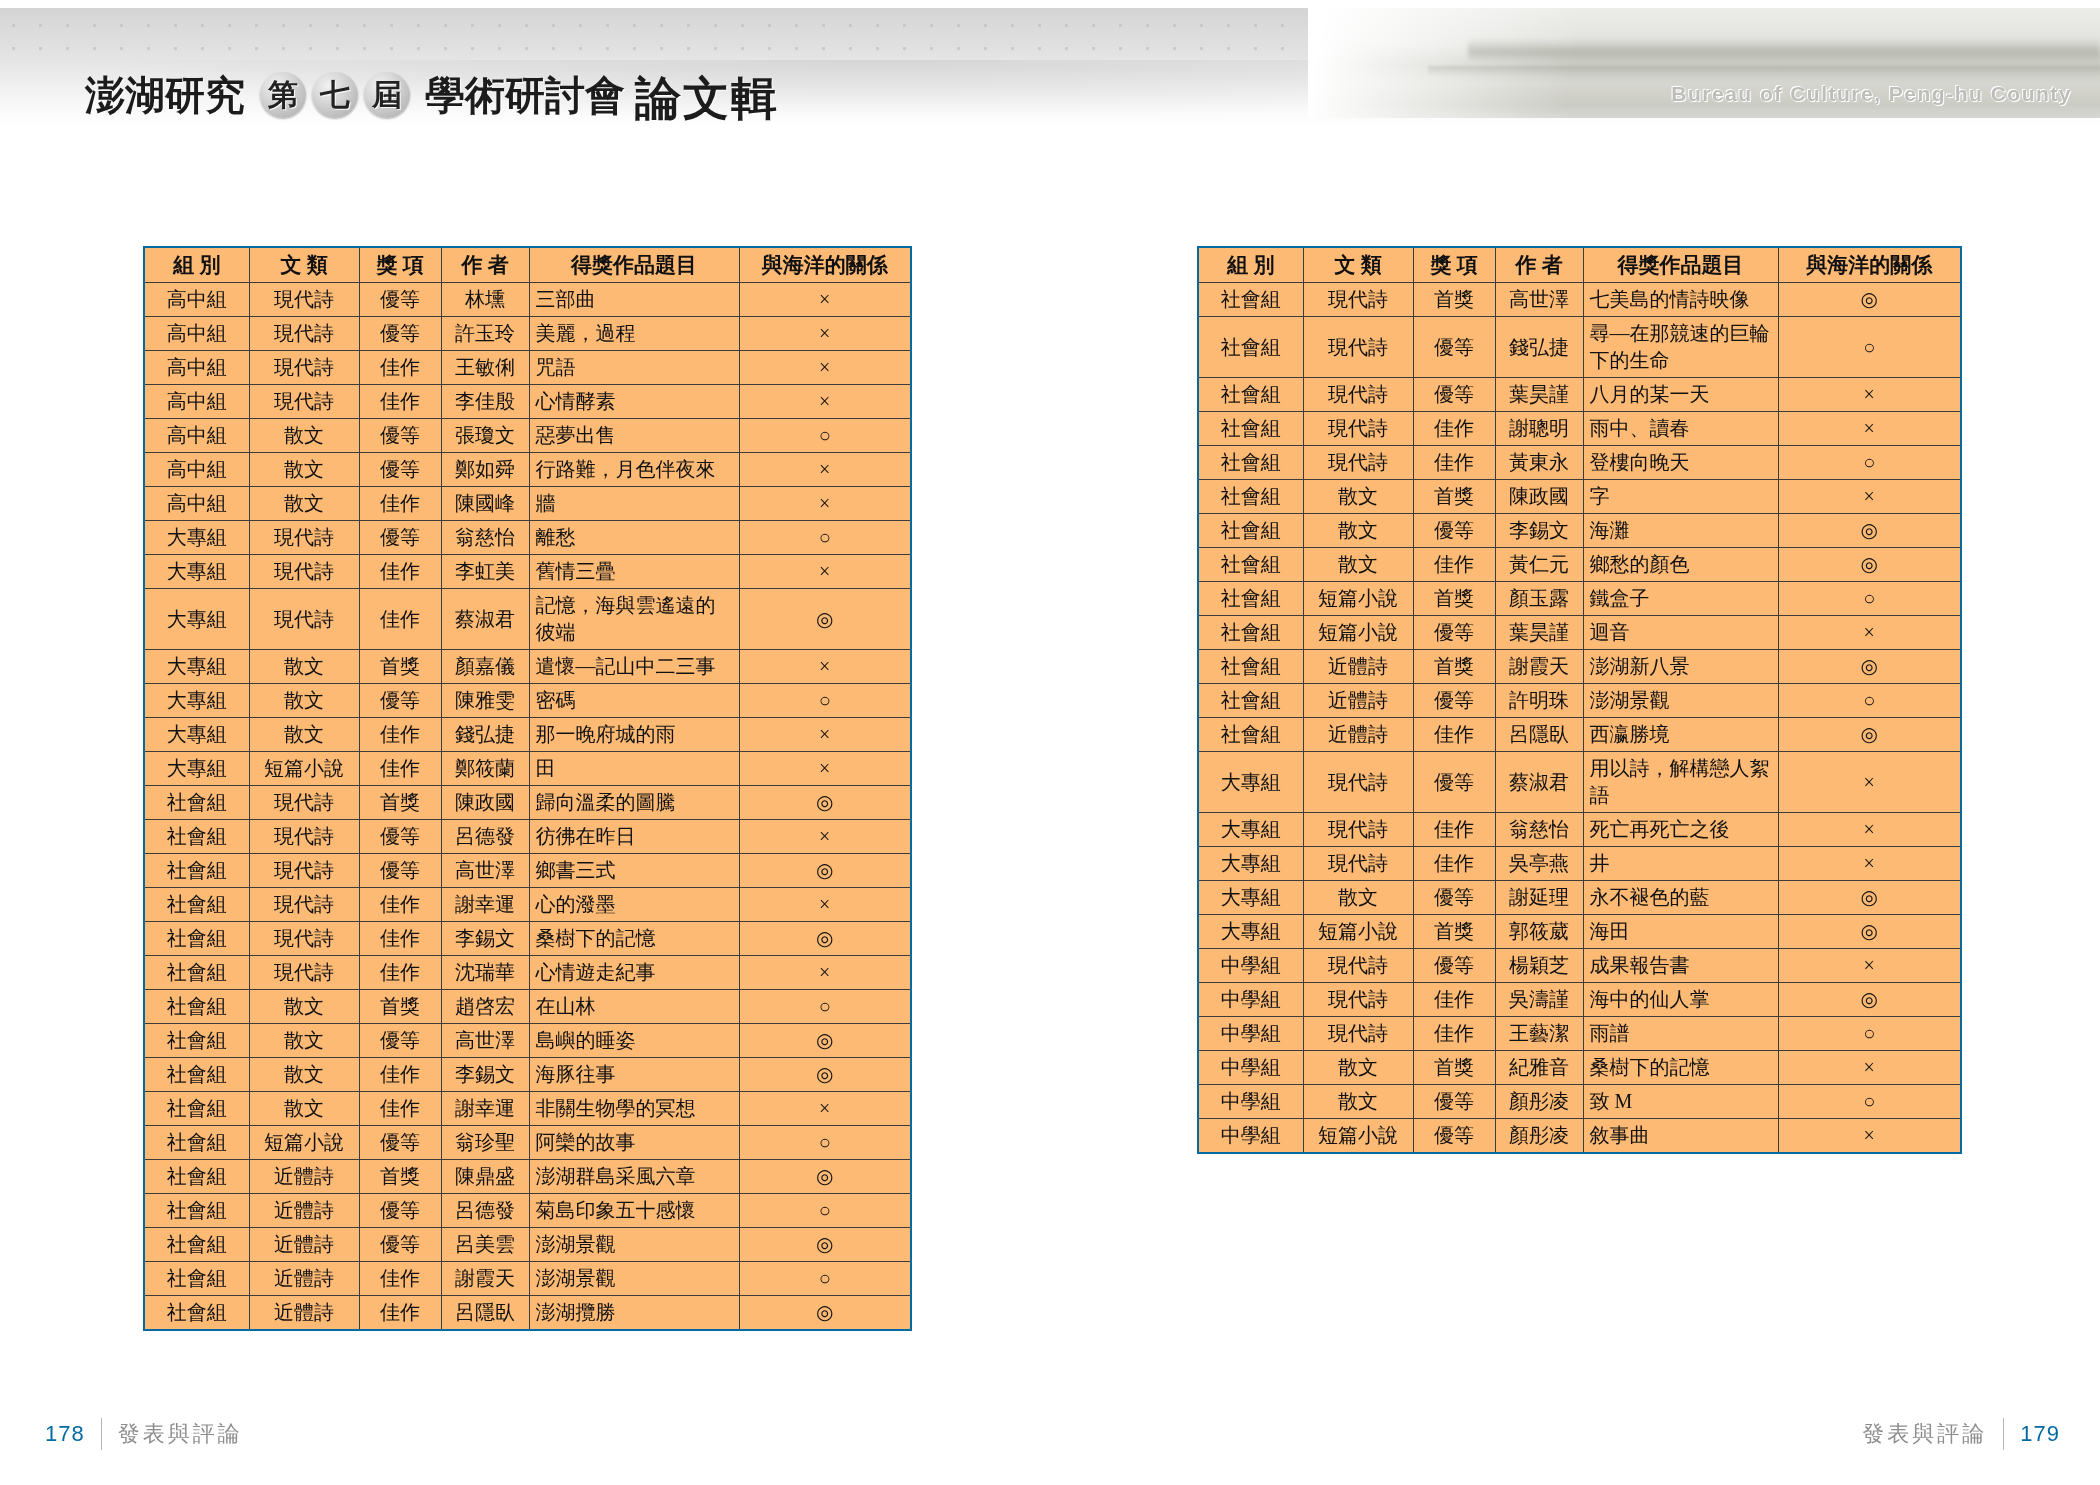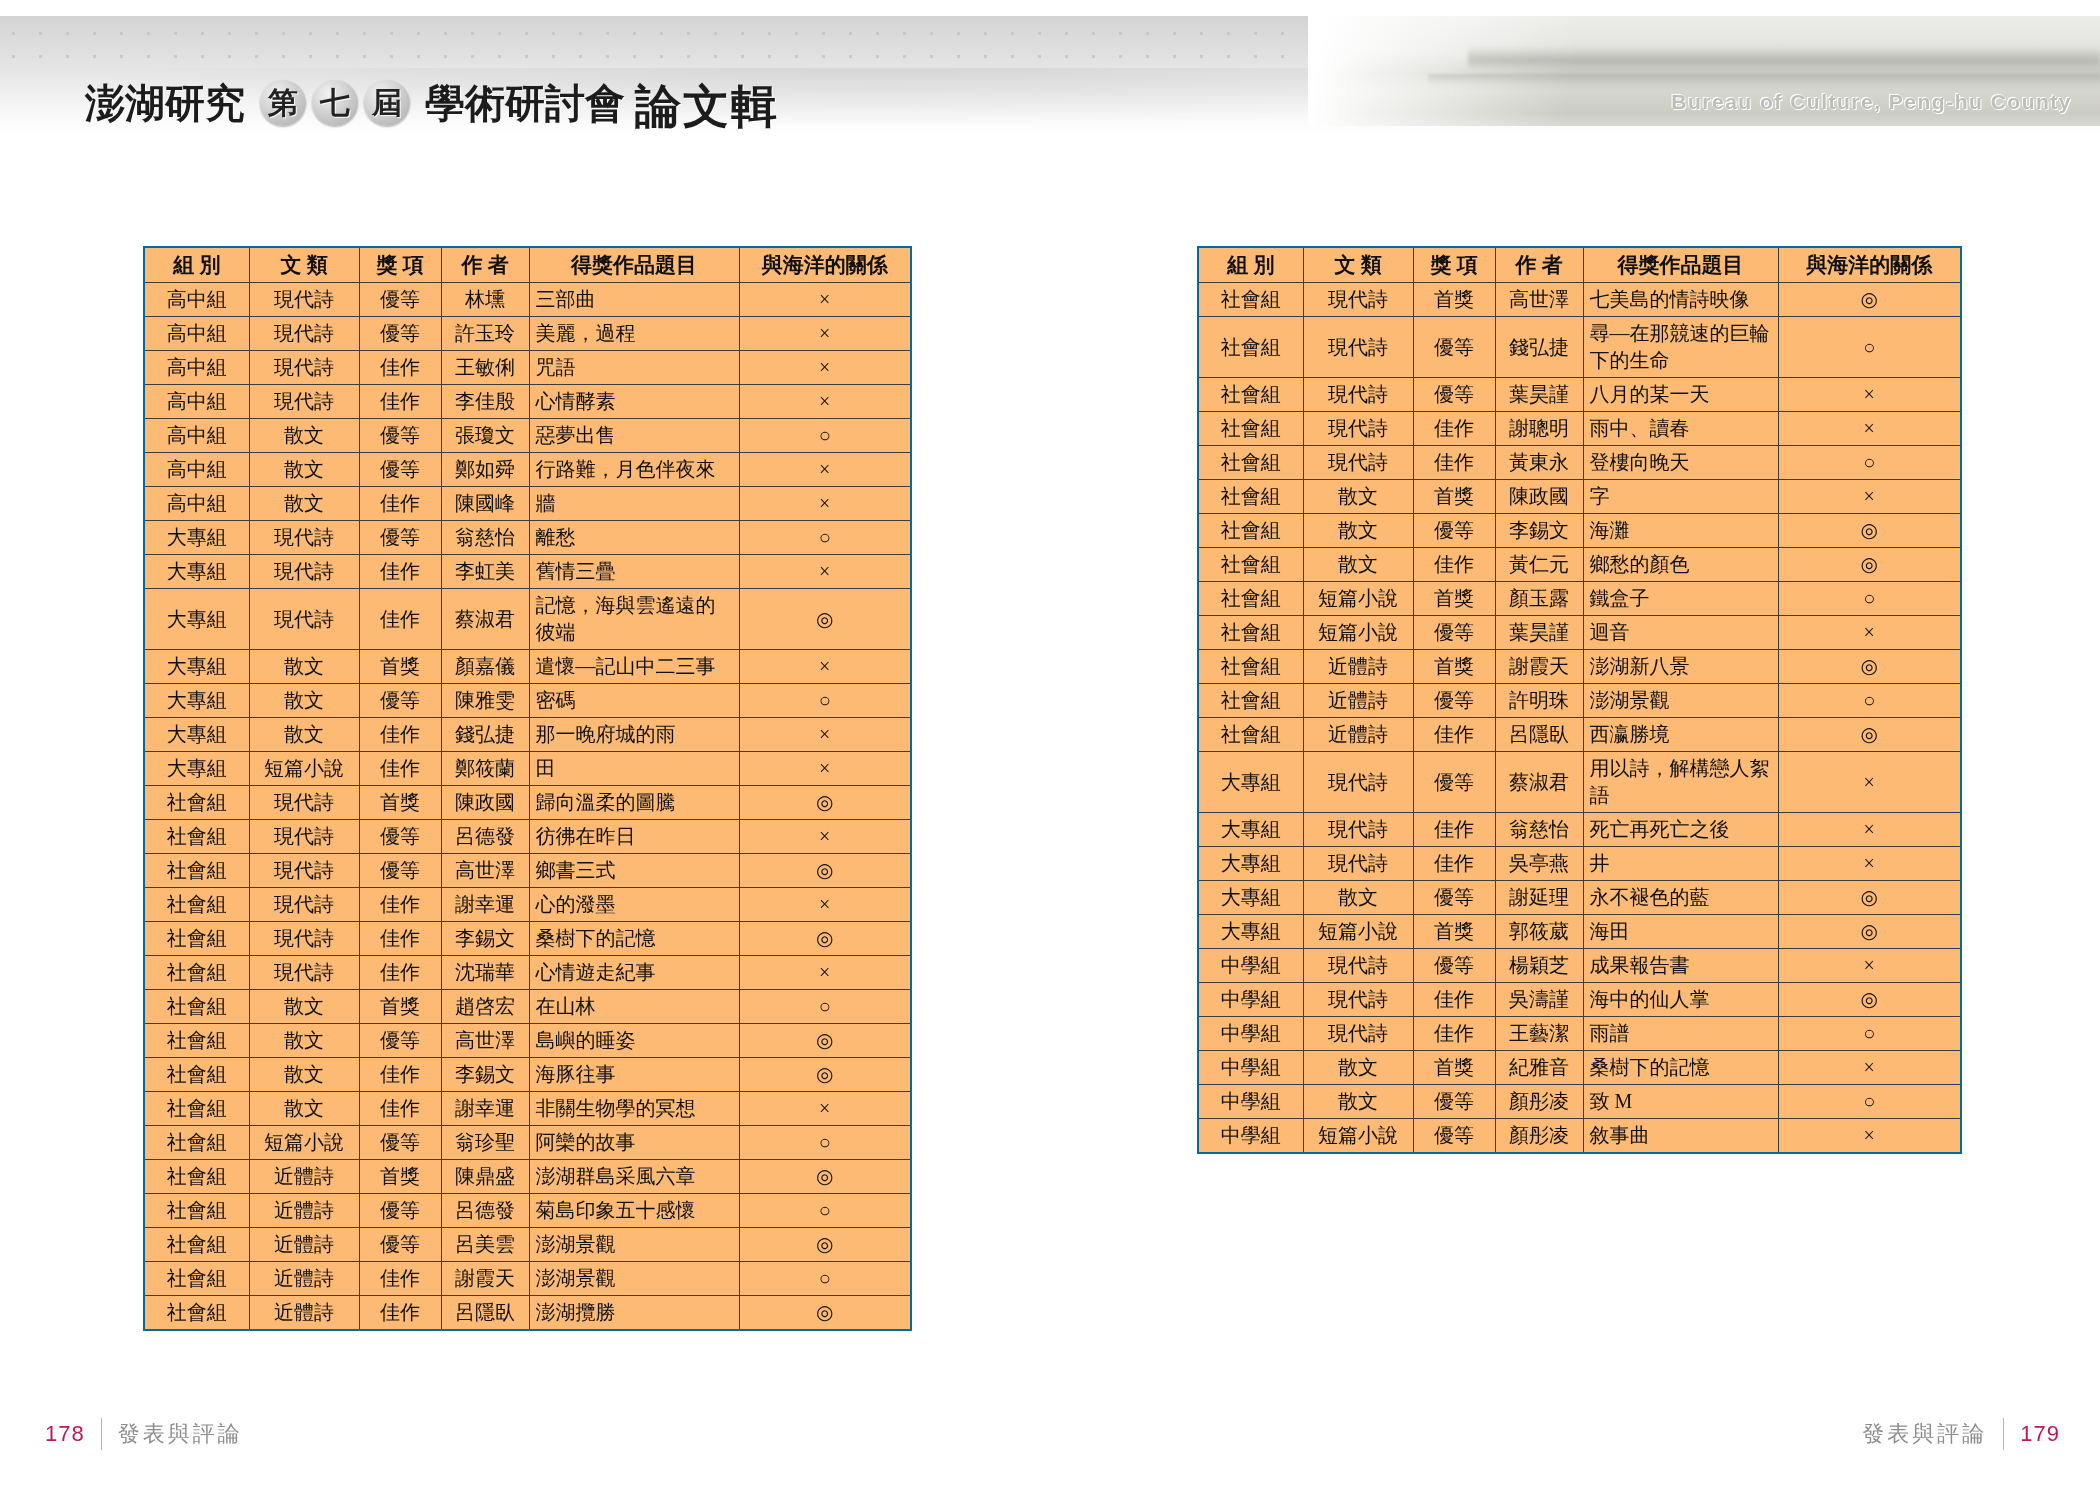--- a/index.html
+++ b/index.html
@@ -1,20 +1,20 @@
 <!DOCTYPE html>
 <html><head>
 <meta charset="utf-8">
 <style>
   html,body{margin:0;padding:0;}
   body{width:2100px;height:1485px;position:relative;background:#ffffff;
        font-family:"Liberation Serif","DejaVu Serif",serif;overflow:hidden;}
 
   
-  .band{position:absolute;left:0;top:16px;width:2100px;height:118px;
+  .band{position:absolute;left:0;top:8px;width:2100px;height:118px;
         background:linear-gradient(to bottom,#d4d4d4 0%,#e3e3e3 40%,#f6f6f6 78%,#ffffff 100%);}
   .band .dots{position:absolute;left:0;top:6px;width:1500px;height:54px;
         background-image:radial-gradient(circle,#c2c2c2 1.6px,rgba(0,0,0,0) 2px);
         background-size:27px 23px;opacity:.75;}
   .band .wave{position:absolute;left:0;top:52px;width:100%;height:70px;
         background:radial-gradient(55% 120% at 42% 0%,rgba(185,185,185,.35),rgba(255,255,255,0) 70%);}
   .band-title{position:absolute;left:85px;top:52px;display:flex;align-items:center;gap:10px;
         font-family:"Liberation Sans","DejaVu Sans",sans-serif;font-weight:bold;color:#1c1c1c;
         font-size:40px;text-shadow:1px 1px 0 rgba(255,255,255,.9);white-space:nowrap;}
   .badge{display:inline-flex;width:46px;height:46px;border-radius:50%;
@@ -53,21 +53,21 @@
   .tbl td{text-align:center;font-weight:normal;}
   .tbl td.c4{text-align:left;}
   .t0 .w0{width:105px}.t0 .w1{width:110px}.t0 .w2{width:82px}.t0 .w3{width:88px}.t0 .w4{width:210px}.t0 .w5{width:172px}
   .t1 .w0{width:105px}.t1 .w1{width:110px}.t1 .w2{width:82px}.t1 .w3{width:88px}.t1 .w4{width:195px}.t1 .w5{width:183px}
 
   
   .footer{position:absolute;top:1418px;font-family:"Liberation Sans","DejaVu Sans",sans-serif;
         color:#8d8d8d;font-size:22px;display:flex;align-items:center;white-space:nowrap;}
   .footer-left{left:45px;}
   .footer-right{right:40px;}
-  .footer .pnum{color:#be185d;letter-spacing:1px;}
+  .footer .pnum{color:#0369a1;letter-spacing:1px;}
   .footer .vdiv{display:inline-block;width:1px;height:32px;background:#b5b5b5;margin:0 16px;}
   .footer .section{letter-spacing:3px;color:#8d8d8d;}
 </style>
 </head>
 <body>
 
 <header class="band">
   <div class="dots"></div>
   <div class="wave"></div>
   <div class="band-title">

